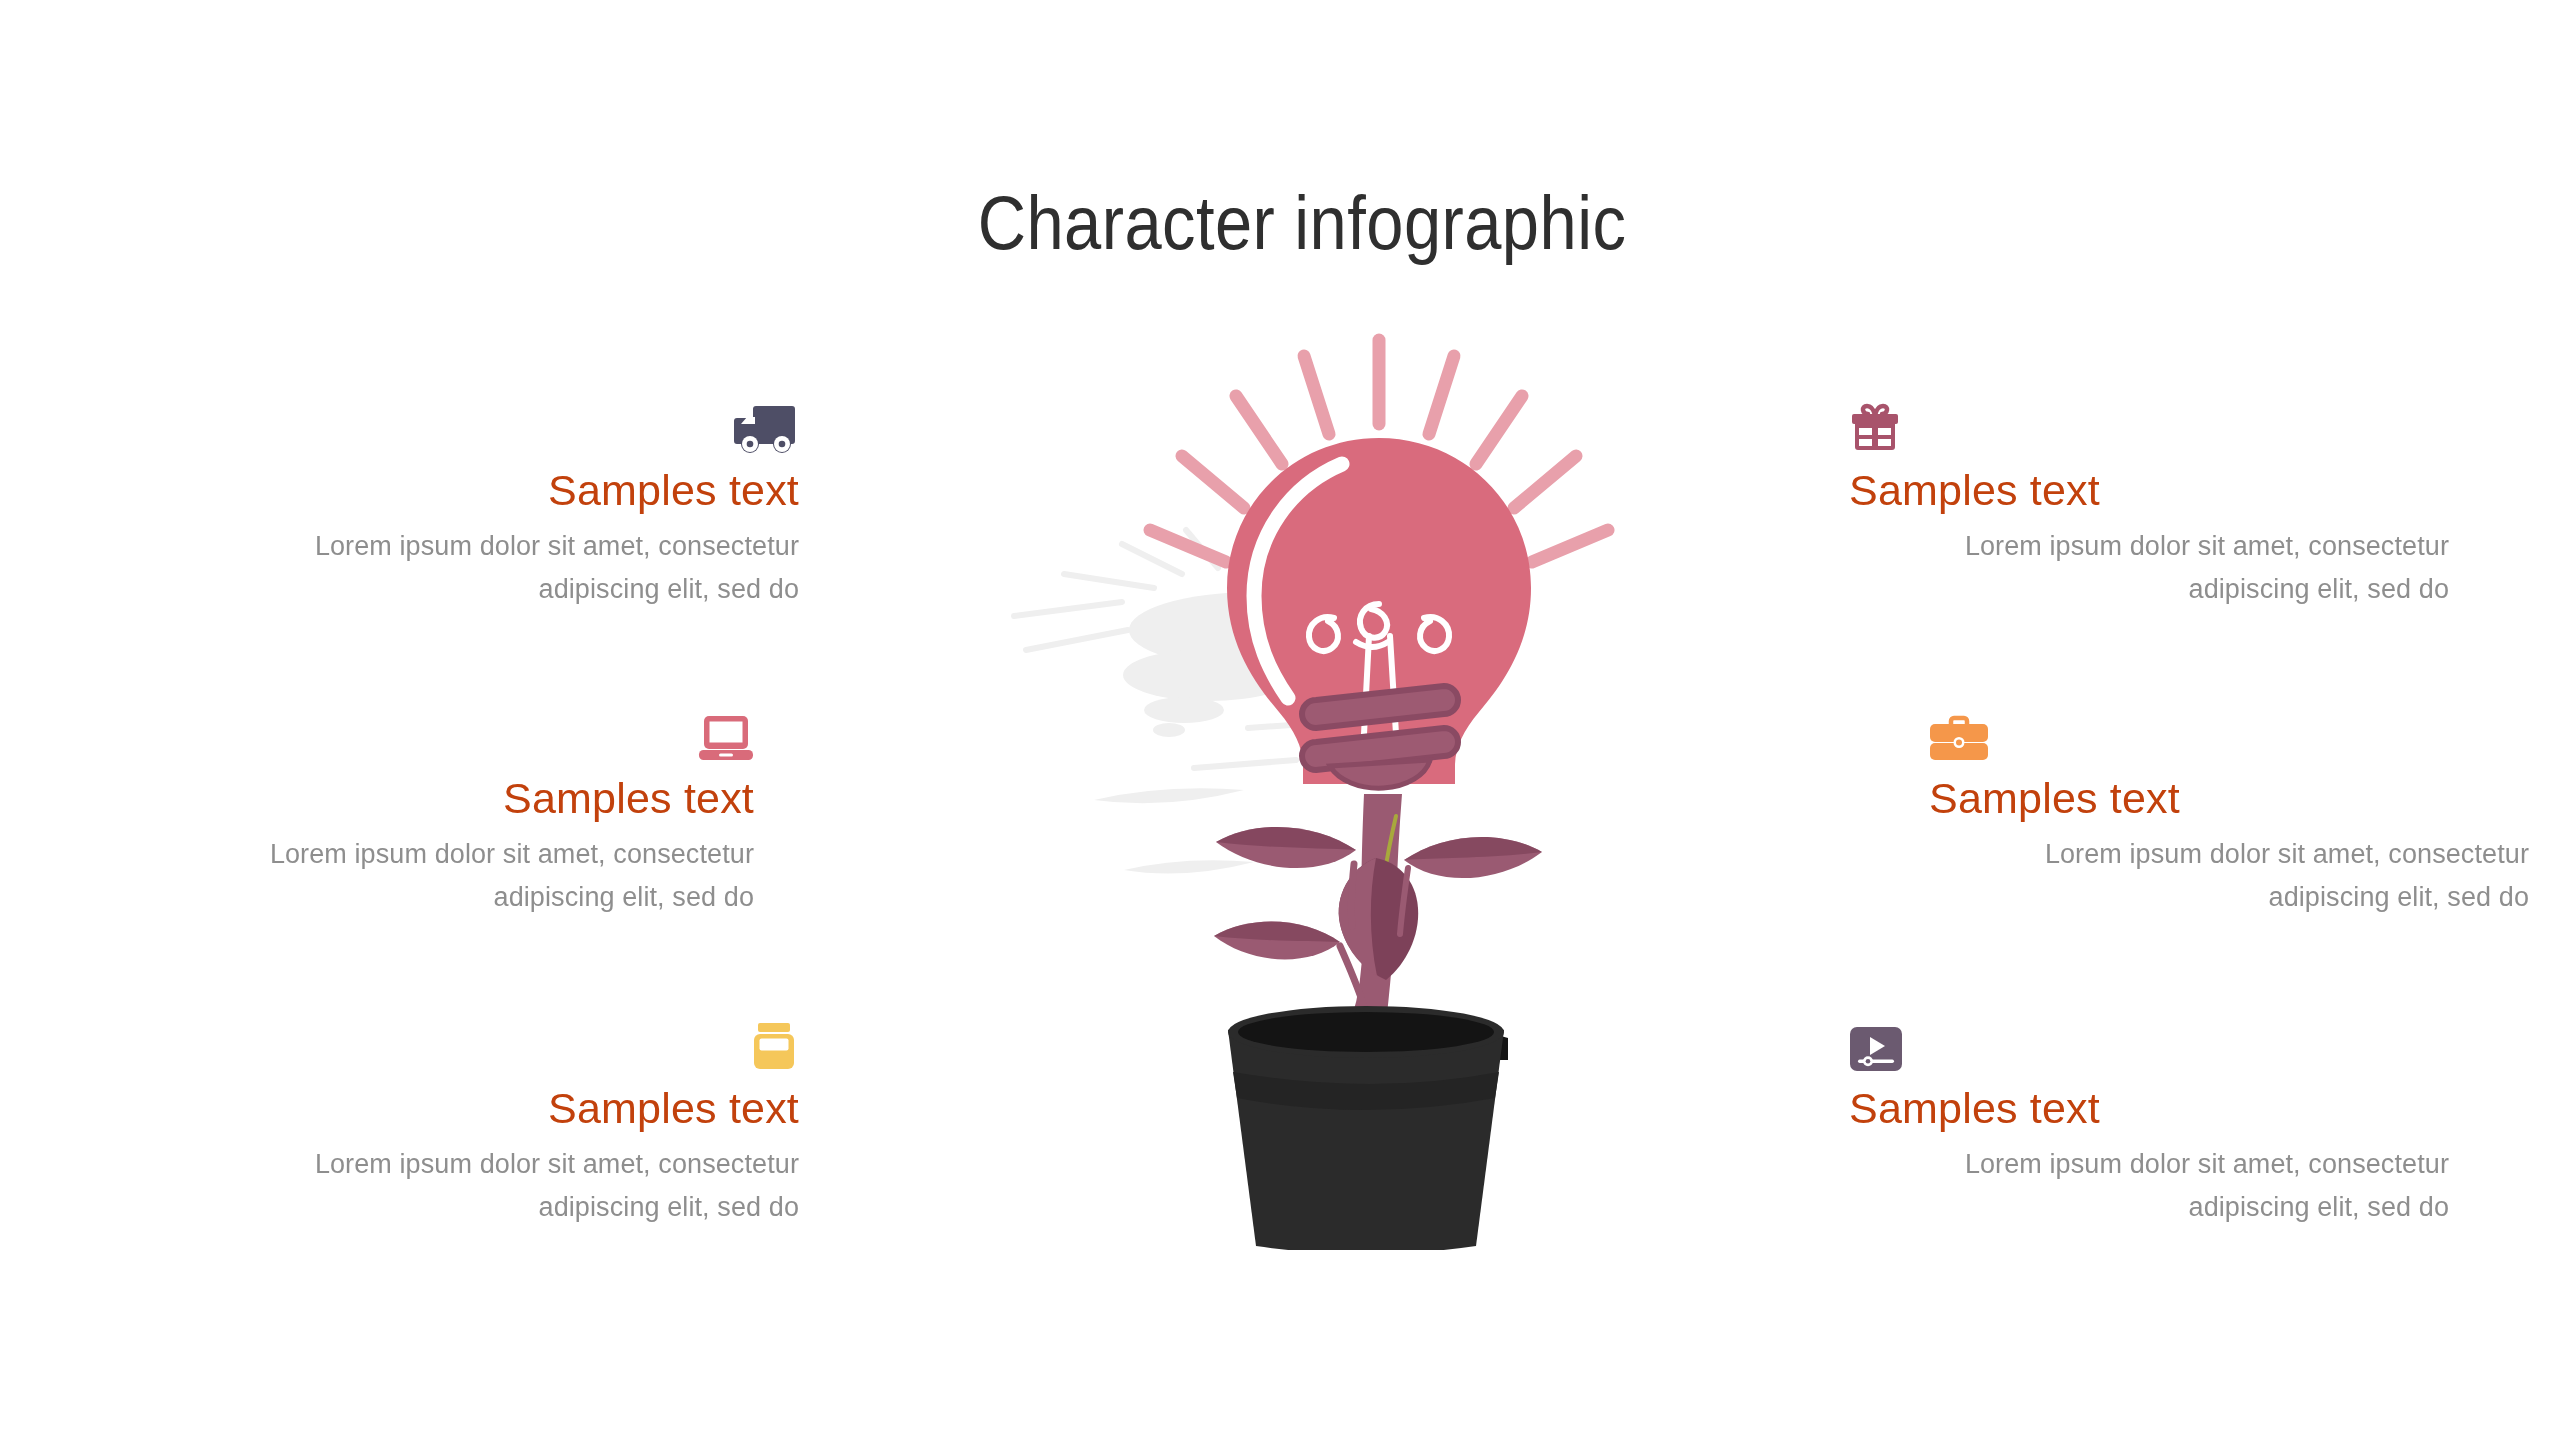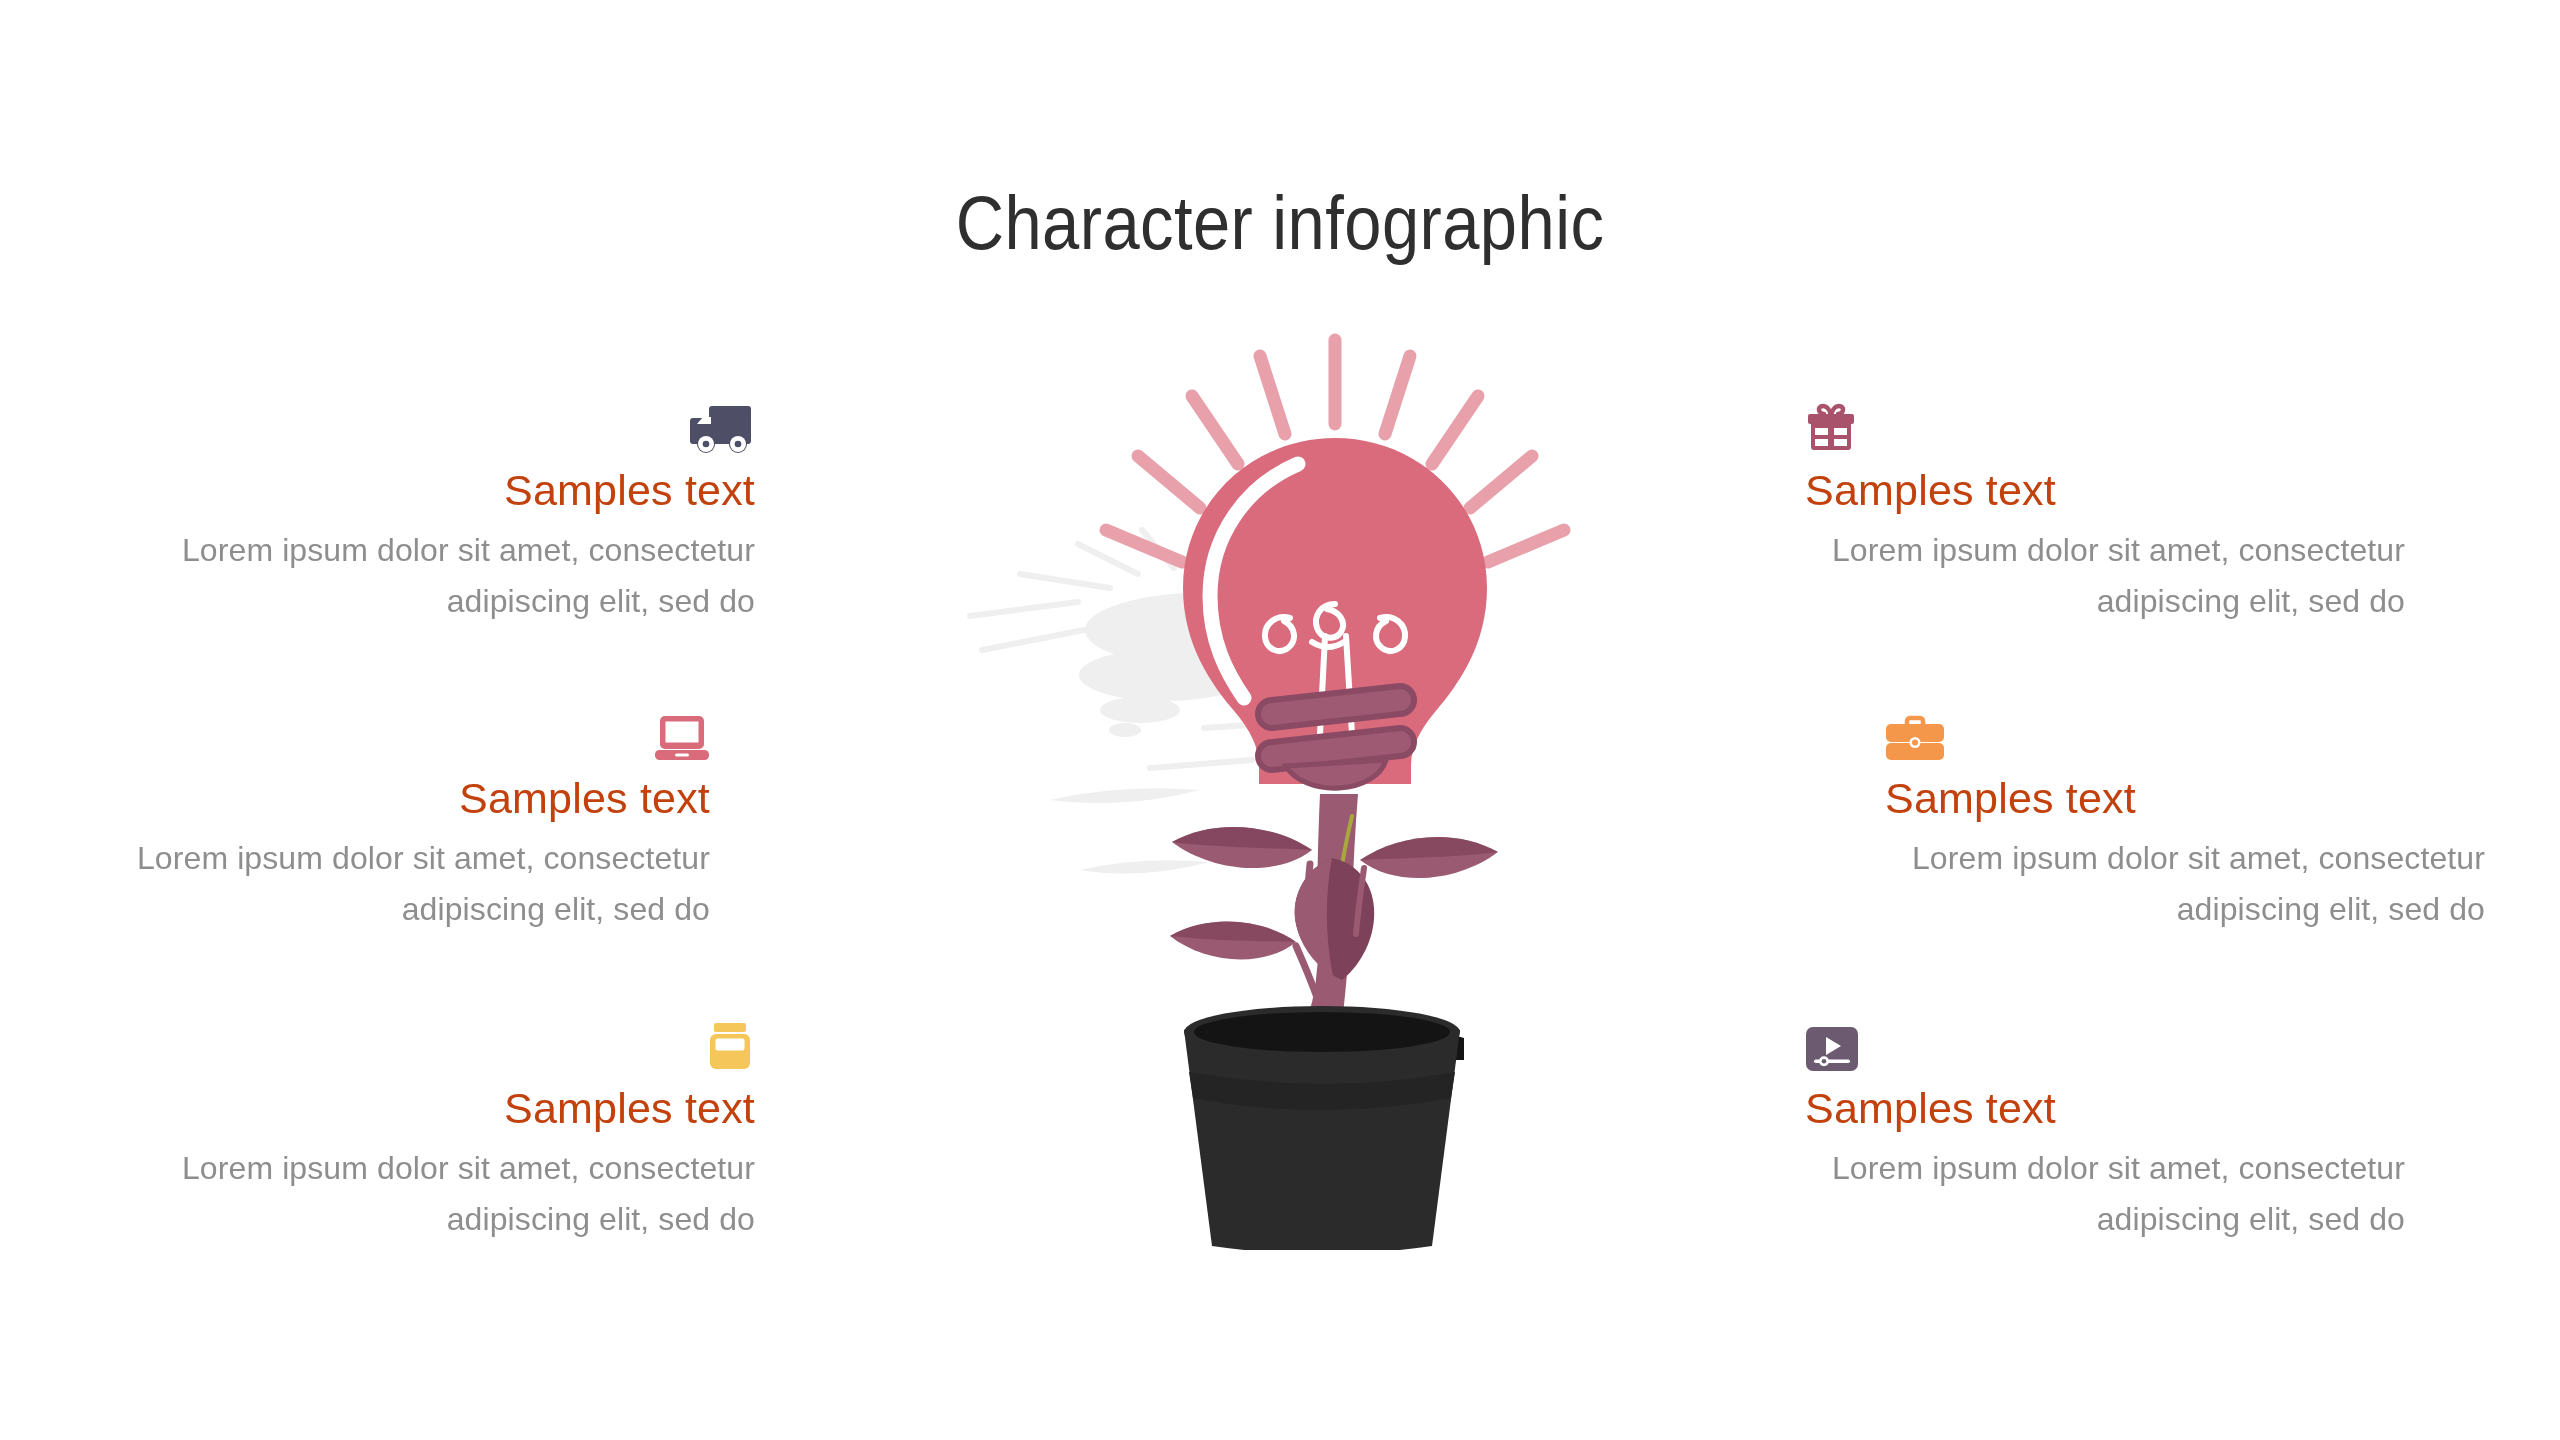--- a/index.html
+++ b/index.html
@@ -12,20 +12,21 @@
     height: 1440px;
     position: relative;
     overflow: hidden;
     font-family: "Liberation Sans", sans-serif;
     -webkit-font-smoothing: antialiased;
   }
 
   .stage {
     position: absolute;
     inset: 0;
+    margin-left: 44px;
   }
 
   
   .page-title {
     position: absolute;
     left: 0;
     right: 0;
     top: 185px;
     text-align: center;
     font-size: 76px;
@@ -54,21 +55,21 @@
   .item h3 {
     margin: 0 0 12px 0;
     font-size: 43px;
     font-weight: 300;
     color: #c2410c;
     line-height: 1.05;
     letter-spacing: 0.2px;
   }
   .item p {
     margin: 0;
-    font-size: 32px;
+    font-size: 27px;
     font-weight: 300;
     color: #8e8e8e;
     line-height: 1.58;
     letter-spacing: 0.1px;
     text-align: right;
   }
   .item.left-col  { text-align: right; }
   .item.right-col { text-align: left; }
 
   

